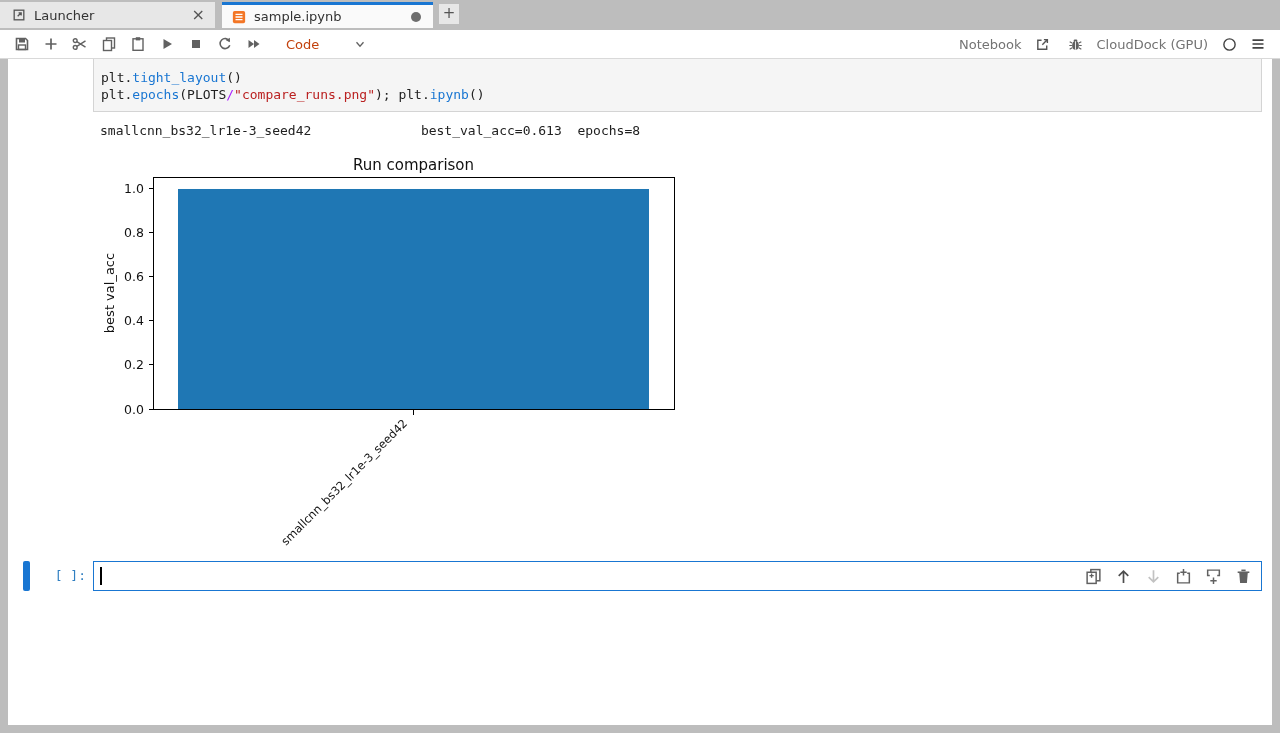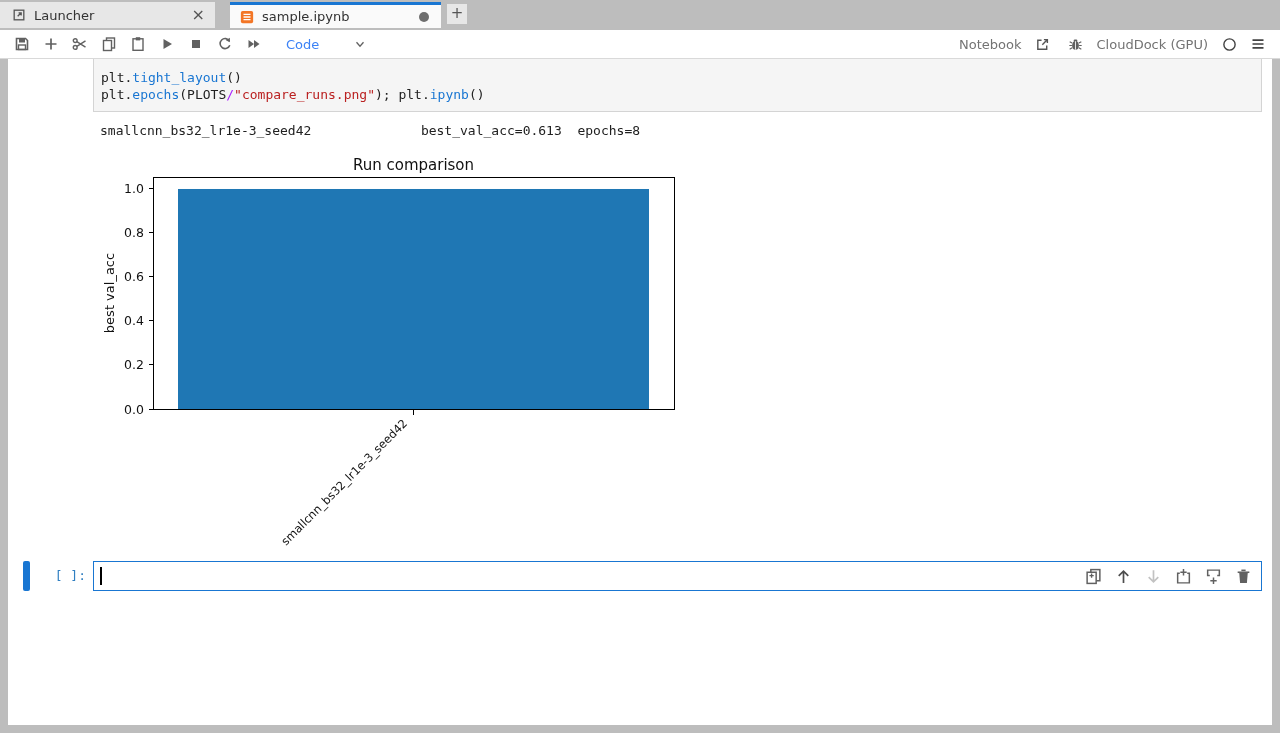--- a/index.html
+++ b/index.html
@@ -6,32 +6,32 @@
   html,body { margin:0; padding:0; }
   body {
     width:1280px; height:733px; position:relative; overflow:hidden;
     background:#bdbdbd; font-family:"DejaVu Sans", sans-serif;
   }
   
   .tabbar { position:absolute; top:0; left:0; right:0; height:30px; background:#bdbdbd;
             display:flex; align-items:center; }
   .tab { height:26px; display:flex; align-items:center; font-size:13px; color:#333; cursor:default; }
   .tab-launcher { width:215px; background:#e7e7e7; padding:0 10px 0 12px; gap:8px; }
-  .tab-active   { width:211px; margin-left:15px; background:#fafafa; border-top:3px solid #1976d2;
+  .tab-active   { width:211px; margin-left:7px; background:#fafafa; border-top:3px solid #1976d2;
                   padding:0 12px 0 10px; gap:8px; }
   .tab-close { margin-left:auto; font-size:16px; color:#555; line-height:1; }
   .mod-dot { margin-left:auto; width:10px; height:10px; border-radius:50%; background:#6e6e6e; }
   .tab-add { width:20px; height:20px; margin:0 0 3px 6px; background:#e7e7e7; color:#555;
              font-size:15px; line-height:19px; text-align:center; }
   
   .toolbar { position:absolute; top:30px; left:0; right:0; height:29px; background:#fff;
              border-bottom:1px solid #d9d9d9; display:flex; align-items:center; padding:0 14px; }
   .tb-group { display:flex; align-items:center; gap:13px; }
   .tb-btn { width:16px; height:16px; display:flex; align-items:center; justify-content:center; }
-  .cell-type { margin-left:24px; display:flex; align-items:center; gap:34px; font-size:13px; color:#3b82f6; }
+  .cell-type { margin-left:24px; display:flex; align-items:center; gap:34px; font-size:13px; color:#c2410c; }
   .tb-right { margin-left:auto; display:flex; align-items:center; gap:13px; font-size:13px; color:#737373; }
   .icon { display:block; }
   
   .main { position:absolute; left:8px; right:8px; top:59px; bottom:8px; background:#fff; overflow:hidden; }
   .mono { font-family:"DejaVu Sans Mono", monospace; }
   .cell1-input { position:absolute; left:85px; top:-1px; width:1169px; height:54px;
                  background:#f5f5f5; border:1px solid #d4d4d4; padding:10px 0 0 7px;
                  font-family:"DejaVu Sans Mono", monospace; font-size:13px; line-height:17px; color:#212121; }
   .code-line { white-space:pre; }
   .c-func { color:#1976d2; }

